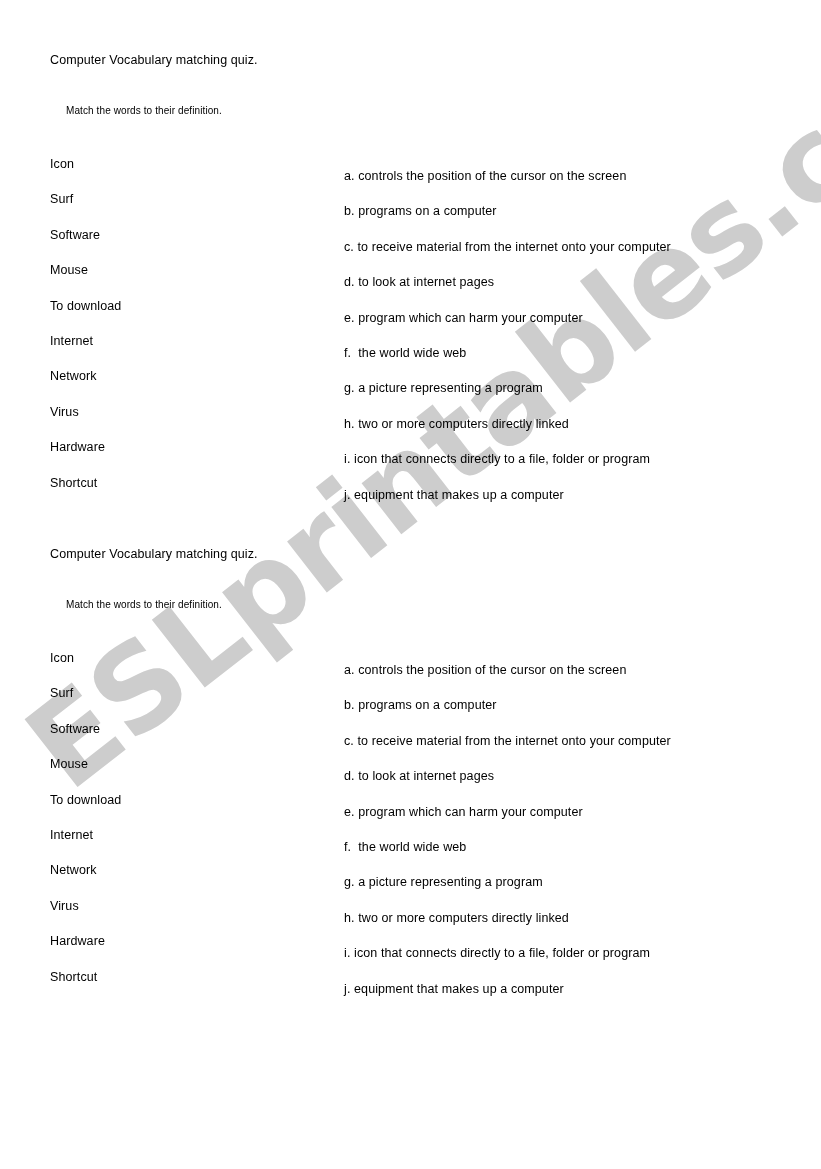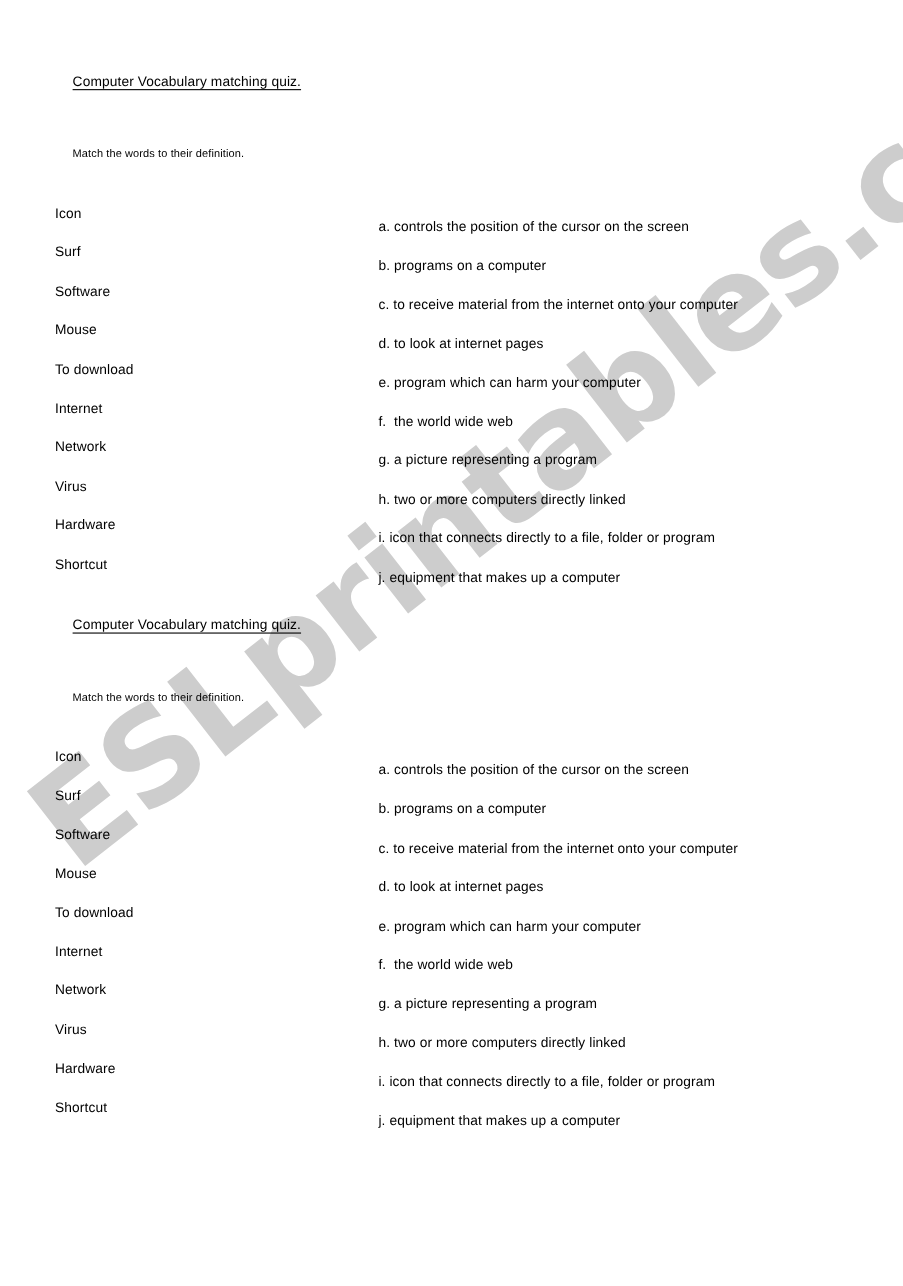--- a/index.html
+++ b/index.html
@@ -62,24 +62,23 @@
     left: 50px;
     width: 700px;
   }
 
   .worksheet-block.block-1 { top: 50px; }
   .worksheet-block.block-2 { top: 544px; }
 
   .quiz-title {
     font-size: 12.5px;
     line-height: 16px;
-    text-decoration: underline;
     text-underline-offset: 3px;
     display: inline-block;
-    margin: 16px;
+    margin: 0;
     font-weight: 400;
     letter-spacing: 0.1px;
   }
 
   .quiz-instruction {
     font-size: 10px;
     line-height: 16px;
     margin: 16px;
     padding-top: 19px;
     letter-spacing: 0.1px;

